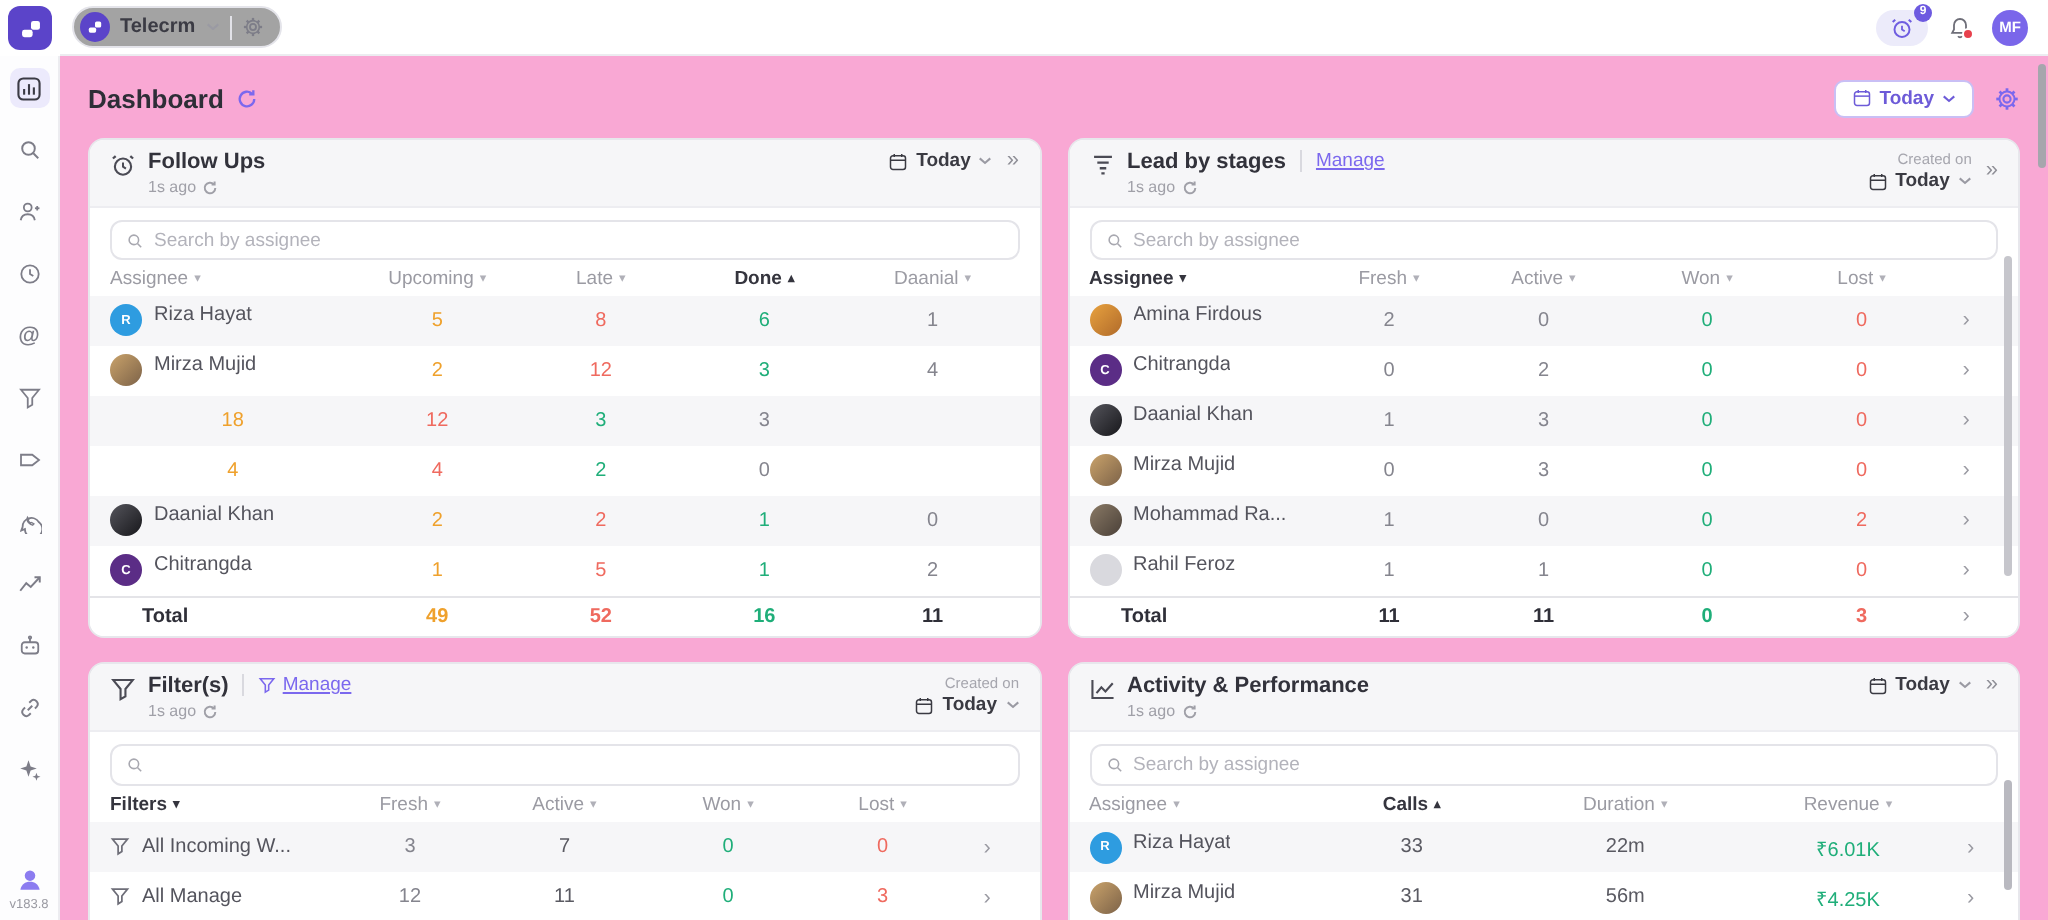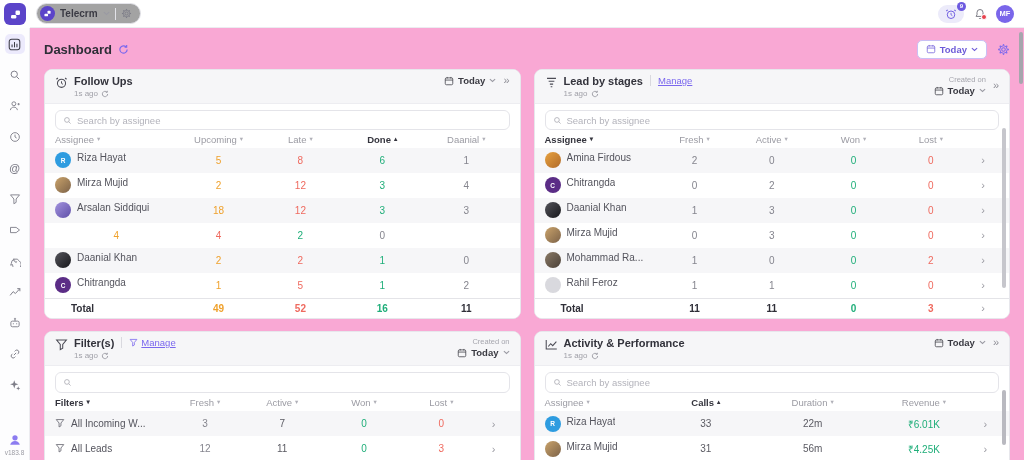--- a/index.html
+++ b/index.html
@@ -415,24 +415,20 @@
                   <span class="avatar" style="background: linear-gradient(135deg, rgb(202, 163, 107), rgb(124, 98, 72));"></span>
                   <span class="nm">Mirza Mujid</span>
                 </span>
                 <span class="num c-orange">2</span>
                 <span class="num c-red">12</span>
                 <span class="num c-green">3</span>
                 <span class="num c-gray">4</span>
               </div>
 
               <div class="trow">
-                <span class="namecell">
-                  <span class="avatar" style="background: linear-gradient(135deg, rgb(163, 147, 222), rgb(95, 79, 168));"></span>
-                  <span class="nm">Arsalan Siddiqui</span>
-                </span>
                 <span class="num c-orange">18</span>
                 <span class="num c-red">12</span>
                 <span class="num c-green">3</span>
                 <span class="num c-gray">3</span>
               </div>
 
               <div class="trow">
                 <span class="num c-orange">4</span>
                 <span class="num c-red">4</span>
                 <span class="num c-green">2</span>
@@ -742,21 +738,21 @@
                 <span class="chevcell">›</span>
               </div>
 
               <div class="trow">
                 <span class="namecell">
                   <span class="filt-icon">
                     <svg width="10" height="10" viewBox="0 0 16 16" fill="none" stroke="currentColor" stroke-width="1.4">
                       <path d="M2 2.5h12L9.5 8v4.5l-3 1.8V8z"></path>
                     </svg>
                   </span>
-                  <span class="nm">All Leads</span>
+                  <span class="nm">All Manage</span>
                 </span>
                 <span class="num c-gray">12</span>
                 <span class="num c-dark">11</span>
                 <span class="num c-green">0</span>
                 <span class="num c-red">3</span>
                 <span class="chevcell">›</span>
               </div>
             </div>
         </div>
       </div>

